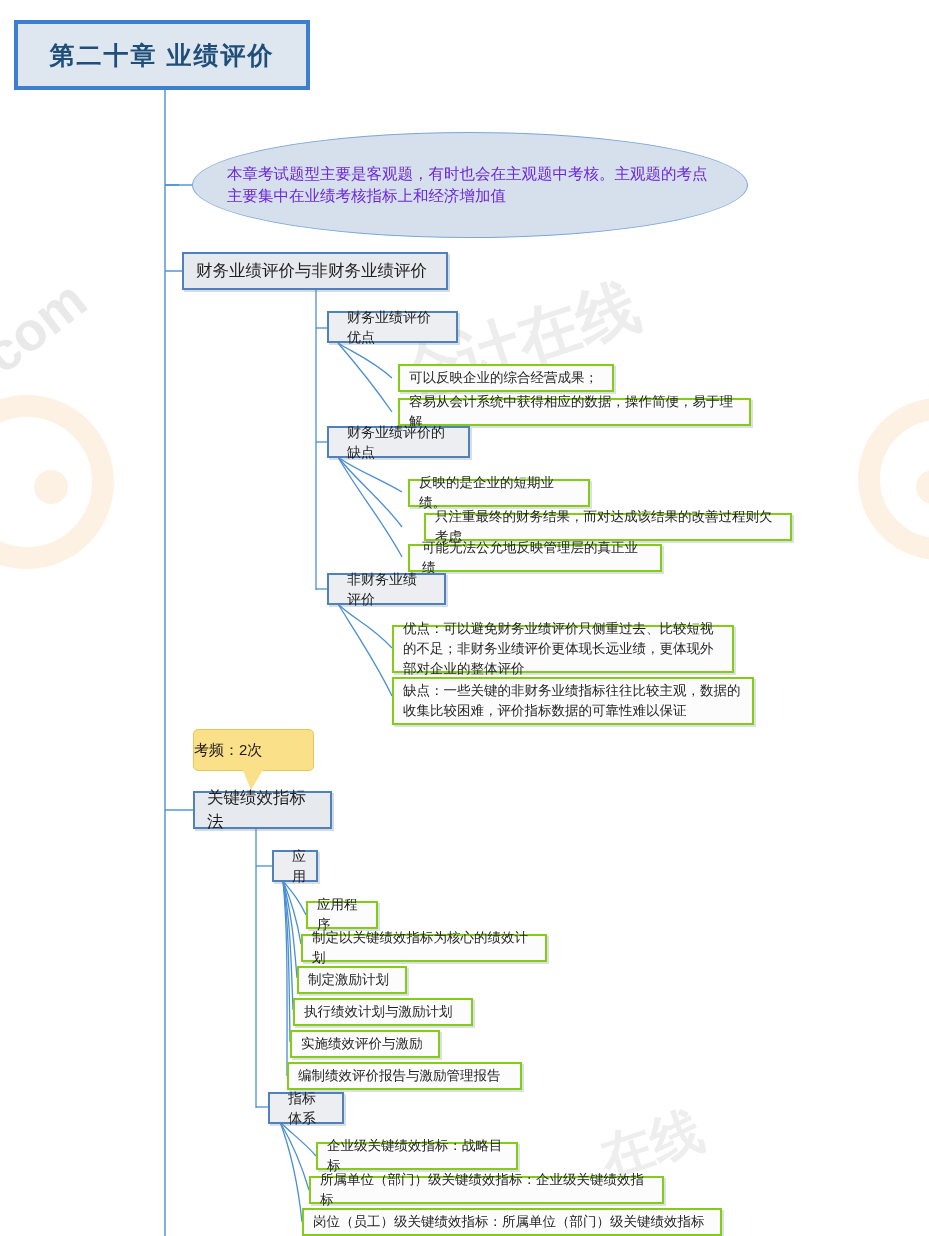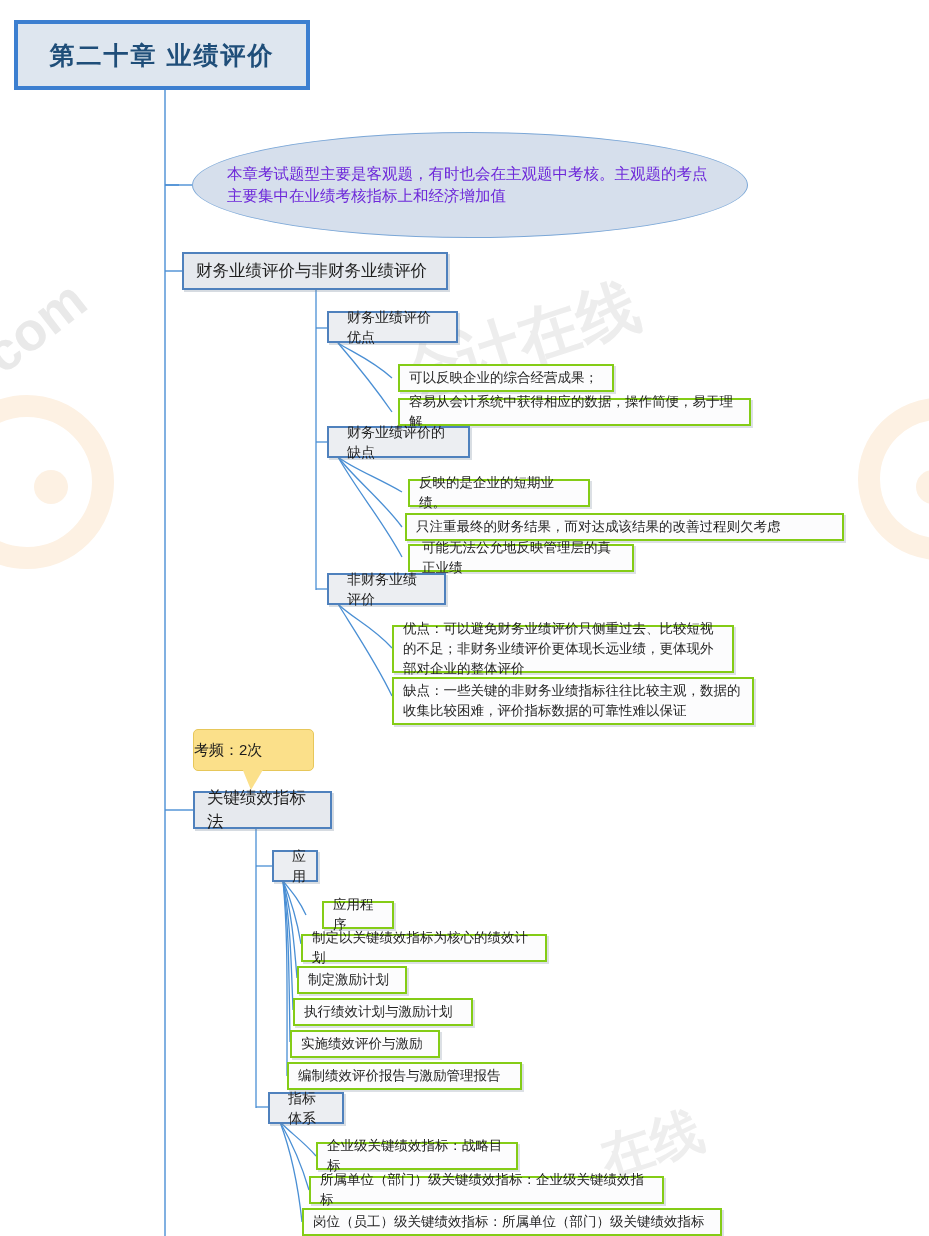--- a/index.html
+++ b/index.html
@@ -153,24 +153,24 @@
   <div class="node leaf" style="left:398px;top:398px;width:353px;height:28px;">
     <span>容易从会计系统中获得相应的数据，操作简便，易于理解</span>
   </div>
 
   <div class="node lvl3" style="left:327px;top:426px;width:143px;height:32px;">
     <span>财务业绩评价的缺点</span>
   </div>
   <div class="node leaf" style="left:408px;top:479px;width:182px;height:28px;">
     <span>反映的是企业的短期业绩。</span>
   </div>
-  <div class="node leaf" style="left:405px;top:513px;width:439px;height:28px;">
+  <div class="node leaf" style="left:424px;top:513px;width:368px;height:28px;">
     <span>只注重最终的财务结果，而对达成该结果的改善过程则欠考虑</span>
   </div>
-  <div class="node leaf" style="left:408px;top:544px;width:226px;height:28px;padding-left:12px;">
+  <div class="node leaf" style="left:408px;top:544px;width:254px;height:28px;padding-left:12px;">
     <span>可能无法公允地反映管理层的真正业绩</span>
   </div>
 
   <div class="node lvl3" style="left:327px;top:573px;width:119px;height:32px;">
     <span>非财务业绩评价</span>
   </div>
   <div class="node leaf multi" style="left:392px;top:625px;width:342px;height:48px;">
     <span>优点：可以避免财务业绩评价只侧重过去、比较短视的不足；非财务业绩评价更体现长远业绩，更体现外部对企业的整体评价</span>
   </div>
   <div class="node leaf multi" style="left:392px;top:677px;width:362px;height:48px;">
@@ -182,21 +182,21 @@
   </div>
   <div class="badge-tail"></div>
 
   <div class="node lvl2" style="left:193px;top:791px;width:139px;height:38px;">
     <span>关键绩效指标法</span>
   </div>
 
   <div class="node lvl3" style="left:272px;top:850px;width:46px;height:32px;">
     <span>应用</span>
   </div>
-  <div class="node leaf" style="left:306px;top:901px;width:72px;height:28px;margin-left:16px;">
+  <div class="node leaf" style="left:306px;top:901px;width:72px;height:28px;">
     <span>应用程序</span>
   </div>
   <div class="node leaf" style="left:301px;top:934px;width:246px;height:28px;">
     <span>制定以关键绩效指标为核心的绩效计划</span>
   </div>
   <div class="node leaf" style="left:297px;top:966px;width:110px;height:28px;">
     <span>制定激励计划</span>
   </div>
   <div class="node leaf" style="left:293px;top:998px;width:180px;height:28px;">
     <span>执行绩效计划与激励计划</span>

